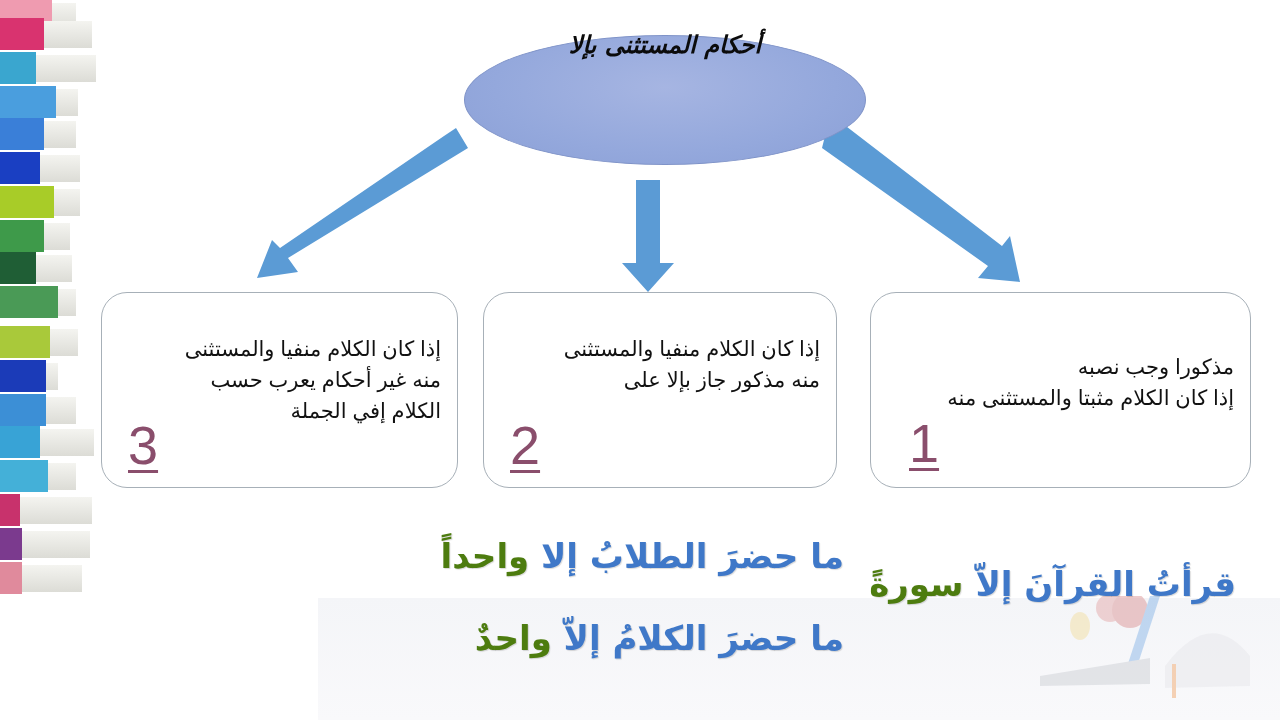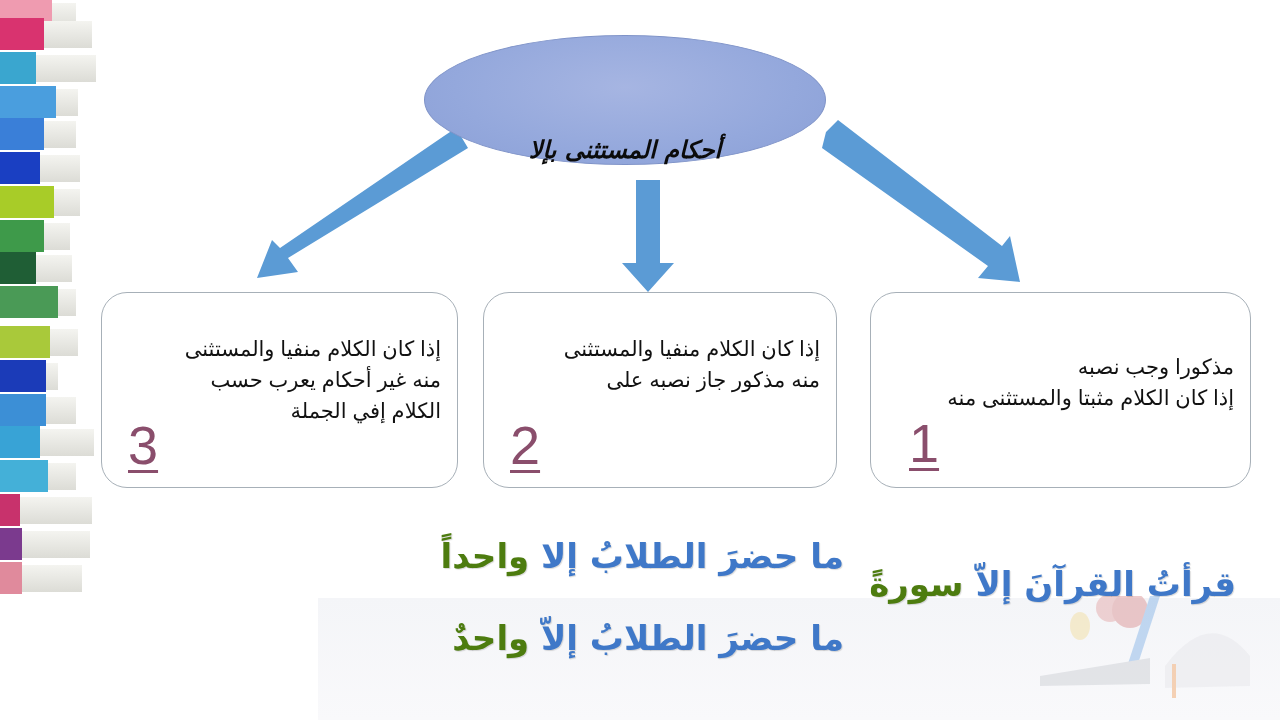--- a/index.html
+++ b/index.html
@@ -16,25 +16,25 @@
 
   
   .bottom-bg {
     position:absolute; left:318px; top:598px; width:962px; height:122px;
     background:linear-gradient(#f4f5f8, #f9f9fb);
   }
   .laptop-deco { position:absolute; left:1020px; top:596px; width:240px; height:110px; opacity:0.45; }
 
   
   .title-ellipse {
-    position:absolute; left:424px; top:35px; width:400px; height:128px;
+    position:absolute; left:464px; top:35px; width:400px; height:128px;
     border-radius:50%;
     background:radial-gradient(ellipse at 50% 40%, #a6b5e2 0%, #94a8dc 60%, #8a9fd6 100%);
     border:1px solid #7f93c8;
-    display:flex; align-items:flex-end; justify-content:center;
+    display:flex; align-items:flex-start; justify-content:center;
   }
   .title-text {
     direction:rtl; font-family:"DejaVu Serif", serif; font-weight:bold; font-style:italic;
     font-size:24px; color:#0b0b0b; margin-top:-6px;
   }
 
   .arrows { position:absolute; left:0; top:0; width:1280px; height:720px; pointer-events:none; }
 
   .rule-box {
     position:absolute; top:292px; height:196px;
@@ -169,35 +169,35 @@
   <div class="rule-text" style="top:58px;">
     <div>مذكورا وجب نصبه</div>
     <div>إذا كان الكلام مثبتا والمستثنى منه</div>
   </div>
   <div class="rule-num" style="left:38px; top:122px;">1</div>
 </div>
 
 <div class="rule-box" style="left:483px; width:354px;">
   <div class="rule-text">
     <div>إذا كان الكلام منفيا والمستثنى</div>
-    <div>منه مذكور جاز نصبه على</div>
+    <div>منه مذكور جاز بإلا على</div>
   </div>
   <div class="rule-num" style="left:26px; top:124px;">2</div>
 </div>
 
 <div class="rule-box" style="left:101px; width:357px;">
   <div class="rule-text">
     <div>إذا كان الكلام منفيا والمستثنى</div>
     <div>منه غير أحكام يعرب حسب</div>
     <div>الكلام إفي الجملة</div>
   </div>
   <div class="rule-num" style="left:26px; top:124px;">3</div>
 </div>
 
 <div class="example" style="right:44px; top:536px;margin-top:28px;">
   <span>قرأتُ القرآنَ إلاّ </span><span class="hl">سورةً</span>
 </div>
 <div class="example" style="right:436px; top:536px;">
   <span>ما حضرَ الطلابُ إلا </span><span class="hl">واحداً</span>
 </div>
 <div class="example" style="right:436px; top:618px;">
-  <span>ما حضرَ الطلابُ إلاّ </span><span class="hl">واحدٌ</span>
+  <span>ما حضرَ الكلامُ إلاّ </span><span class="hl">واحدٌ</span>
 </div>
 
 </body></html>

